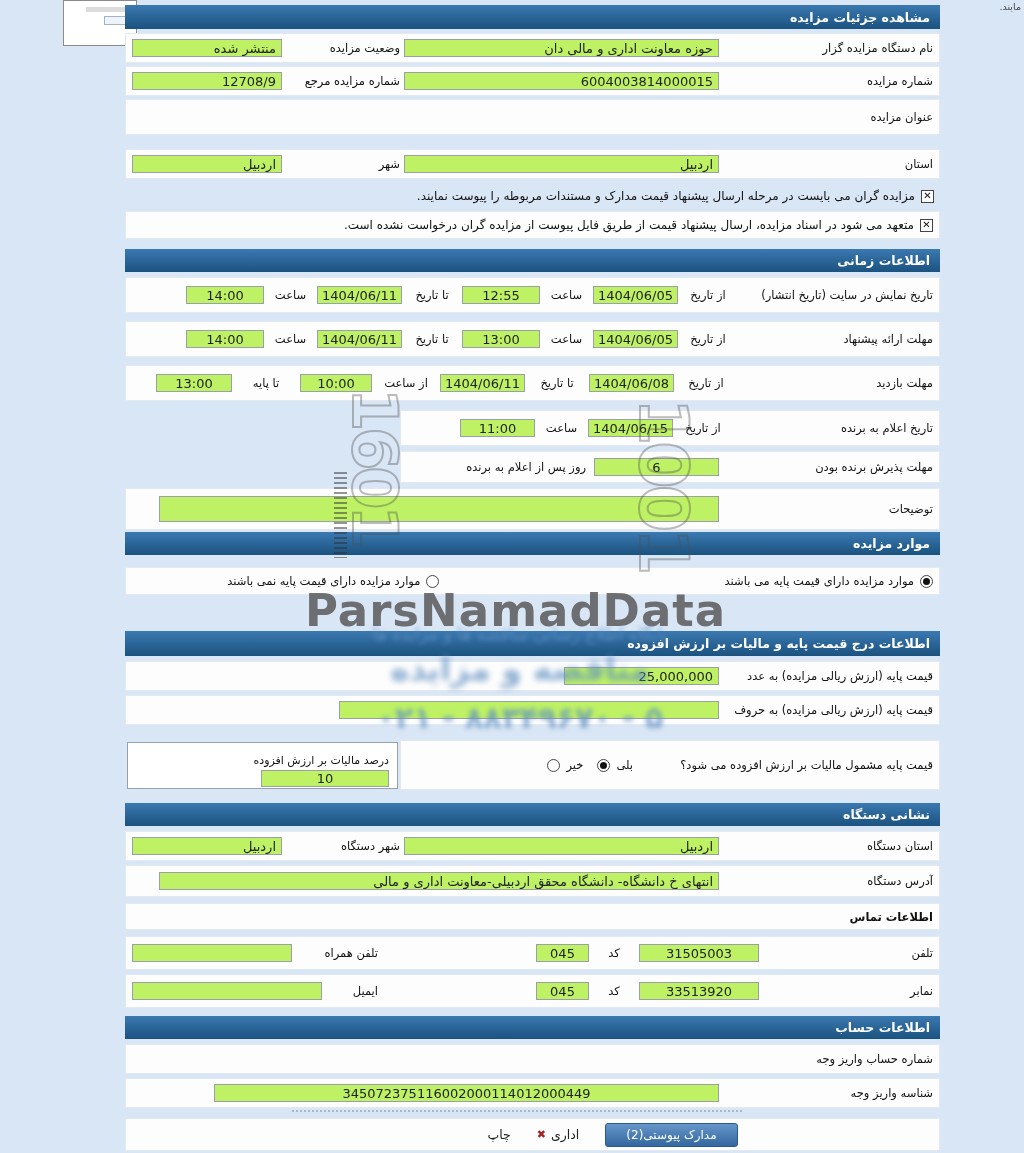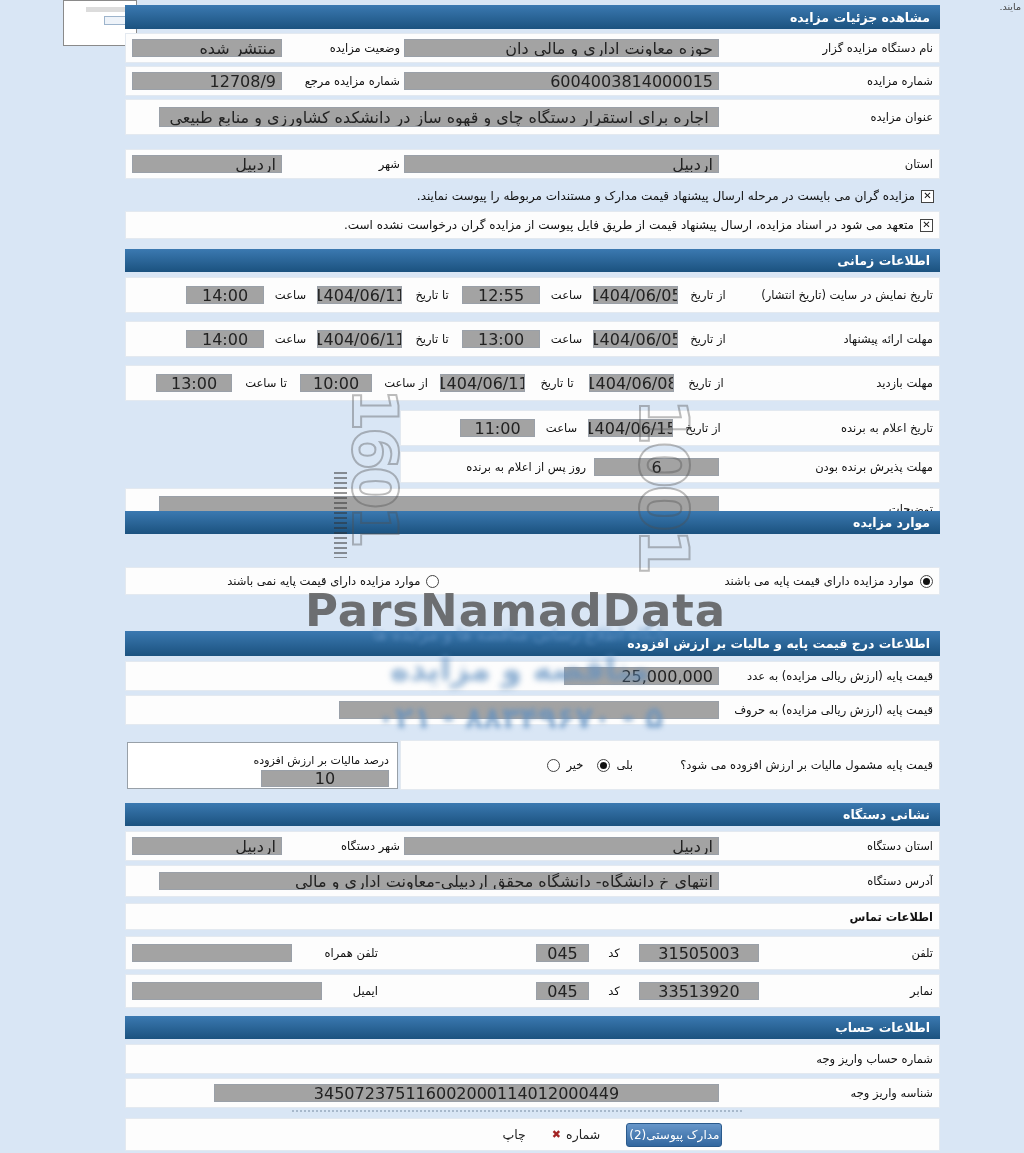--- a/index.html
+++ b/index.html
@@ -16,21 +16,21 @@
   
   .band { position:absolute; left:125px; width:815px; background:#fdfdfd;
           display:flex; align-items:center; padding:0 6px; border:1px solid #e3e9f0; }
   .band.half { left:400px; width:540px; }
   .band.clear { background:transparent; border:none; }
 
   .lb  { font-size:11.5px; color:#111; white-space:nowrap; }
   .col { overflow:hidden; text-align:right; flex:none; }
   .ml  { text-align:center; flex:none; }
 
-  .f { background:#a3a3a3; border:1px solid #9aa0a8; height:18px; font-size:16px;
+  .f { background:#bef264; border:1px solid #9aa0a8; height:18px; font-size:13px;
        color:#222; display:flex; align-items:center; padding:0 5px; flex:none;
        white-space:nowrap; overflow:hidden; }
   .f.c { justify-content:center; }
 
   .sp { flex:1; }
 
   
   .rd { width:13px; height:13px; border:1px solid #444; border-radius:50%; background:#fff;
         position:relative; flex:none; }
   .rd.on::after { content:""; position:absolute; inset:2px; border-radius:50%; background:#111; }
@@ -43,21 +43,21 @@
 
   
   .vatbox { position:absolute; left:127px; top:742px; width:271px; height:47px;
             background:#fff; border:1px solid #98a0a8; padding:11px 8px; }
   .vatbox .lb { display:block; text-align:right; font-size:11px; }
   .vatbox .frow { display:flex; margin-top:3px; }
 
   
   .btns { display:flex; align-items:center; gap:26px; position:relative; left:80px; }
   .btn-blue { background:linear-gradient(#6796c9,#32679f); color:#fff; font-size:12px;
-              padding:4px 2px; border-radius:3px; border:1px solid #2a5a8c; cursor:pointer; }
+              padding:4px 20px; border-radius:3px; border:1px solid #2a5a8c; cursor:pointer; }
   .btn-plain { font-size:12.5px; color:#222; display:flex; align-items:center; gap:5px; cursor:pointer; }
   .back-ic { color:#a32424; font-size:11px; }
   .dots { position:absolute; left:292px; top:1110px; width:450px; border-top:2px dotted #a7b8cb; }
 
   
   .popup { position:absolute; left:63px; top:0; width:74px; height:46px; background:#fff;
            border:1px solid #8a8a8a; padding:4px; }
   .popup .bar1 { width:46px; height:5px; background:#dcdcdc; margin:2px 0 4px auto; }
   .popup .bar2 { width:26px; height:9px; background:#eef3f9; border:1px solid #9db4cc; margin-right:2px; }
   .frag { position:absolute; right:3px; top:1px; font-size:9.5px; color:#444; }
@@ -103,21 +103,20 @@
   <div class="band" style="top:66px;height:30px">
     <div class="col lb" style="width:214px">شماره مزایده</div>
     <div class="f" style="width:315px">6004003814000015</div>
     <div class="sp"></div>
     <div class="col lb" style="width:112px">شماره مزایده مرجع</div>
     <div class="f" style="width:150px;margin-right:6px">12708/9</div>
   </div>
 
   <div class="band" style="top:99px;height:36px">
     <div class="col lb" style="width:214px">عنوان مزایده</div>
-    <div class="f c" style="width:560px;height:20px">اجاره برای استقرار دستگاه  چای و قهوه ساز در دانشکده کشاورزی و منابع طبیعی</div>
   </div>
 
   <div class="band" style="top:149px;height:30px">
     <div class="col lb" style="width:214px">استان</div>
     <div class="f" style="width:315px">اردبیل</div>
     <div class="sp"></div>
     <div class="col lb" style="width:112px">شهر</div>
     <div class="f" style="width:150px;margin-right:6px">اردبیل</div>
   </div>
 
@@ -163,21 +162,21 @@
   </div>
 
   <div class="band gap4" style="top:365px;height:36px">
     <div class="col lb" style="width:195px">مهلت بازدید</div>
     <div class="ml lb" style="width:56px">از تاریخ</div>
     <div class="f c" style="width:85px">1404/06/08</div>
     <div class="ml lb" style="width:56px">تا تاریخ</div>
     <div class="f c" style="width:85px">1404/06/11</div>
     <div class="ml lb" style="width:60px">از ساعت</div>
     <div class="f c" style="width:72px">10:00</div>
-    <div class="ml lb" style="width:60px">تا ساعت</div>
+    <div class="ml lb" style="width:60px">تا پایه</div>
     <div class="f c" style="width:76px">13:00</div>
   </div>
 
   <div class="band half gap4" style="top:410px;height:36px">
     <div class="col lb" style="width:200px">تاریخ اعلام به برنده</div>
     <div class="ml lb" style="width:52px">از تاریخ</div>
     <div class="f c" style="width:85px">1404/06/15</div>
     <div class="ml lb" style="width:45px">ساعت</div>
     <div class="f c" style="width:75px">11:00</div>
   </div>
@@ -186,21 +185,21 @@
     <div class="col lb" style="width:214px">مهلت پذیرش برنده بودن</div>
     <div class="f c" style="width:125px">6</div>
     <div class="lb" style="margin-right:8px">روز پس از اعلام به برنده</div>
   </div>
 
   <div class="band" style="top:488px;height:42px">
     <div class="col lb" style="width:214px">توضیحات</div>
     <div class="f" style="width:560px;height:26px"></div>
   </div>
 
-  <div class="sec" style="top:511px">
+  <div class="sec" style="top:532px">
     <span>موارد مزایده</span>
   </div>
 
   <div class="band" style="top:567px;height:28px">
     <div class="grp">
       <span class="rd on"></span>
       <span class="lb">موارد مزایده دارای قیمت پایه می باشند</span>
     </div>
     <div class="grp" style="margin-right:285px">
       <span class="rd"></span>
@@ -292,21 +291,21 @@
     <div class="col lb" style="width:214px">شناسه واریز وجه</div>
     <div class="f c" style="width:505px">345072375116002000114012000449</div>
   </div>
 
   <div class="dots"></div>
 
   <div class="band" style="top:1118px;height:33px;justify-content:center">
     <div class="btns">
       <div class="btn-blue">مدارک پیوستی(2)</div>
       <div class="btn-plain">
-        <span>شماره</span>
+        <span>اداری</span>
         <span class="back-ic">✖</span>
       </div>
       <div class="btn-plain">
         <span>چاپ</span>
       </div>
     </div>
   </div>
 
   <div class="wm-v wm-v1">1601</div>
   <div class="wm-v wm-v2">1001</div>

